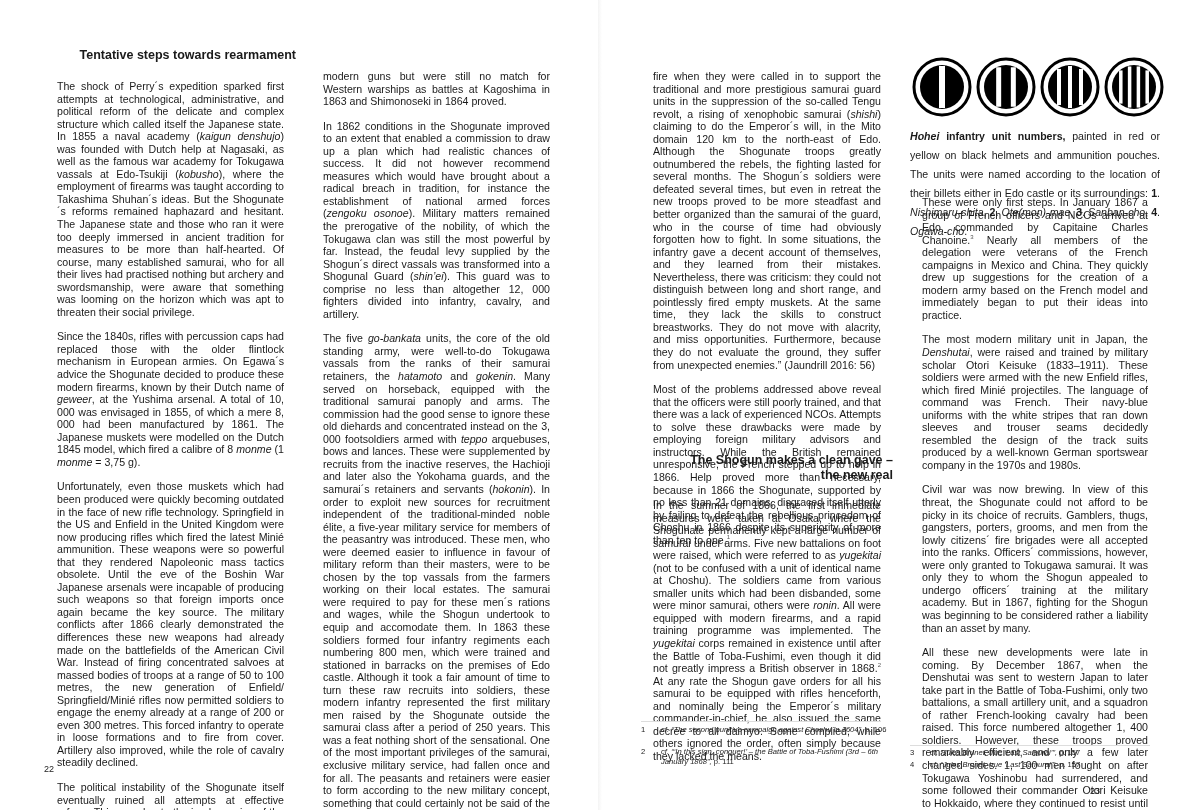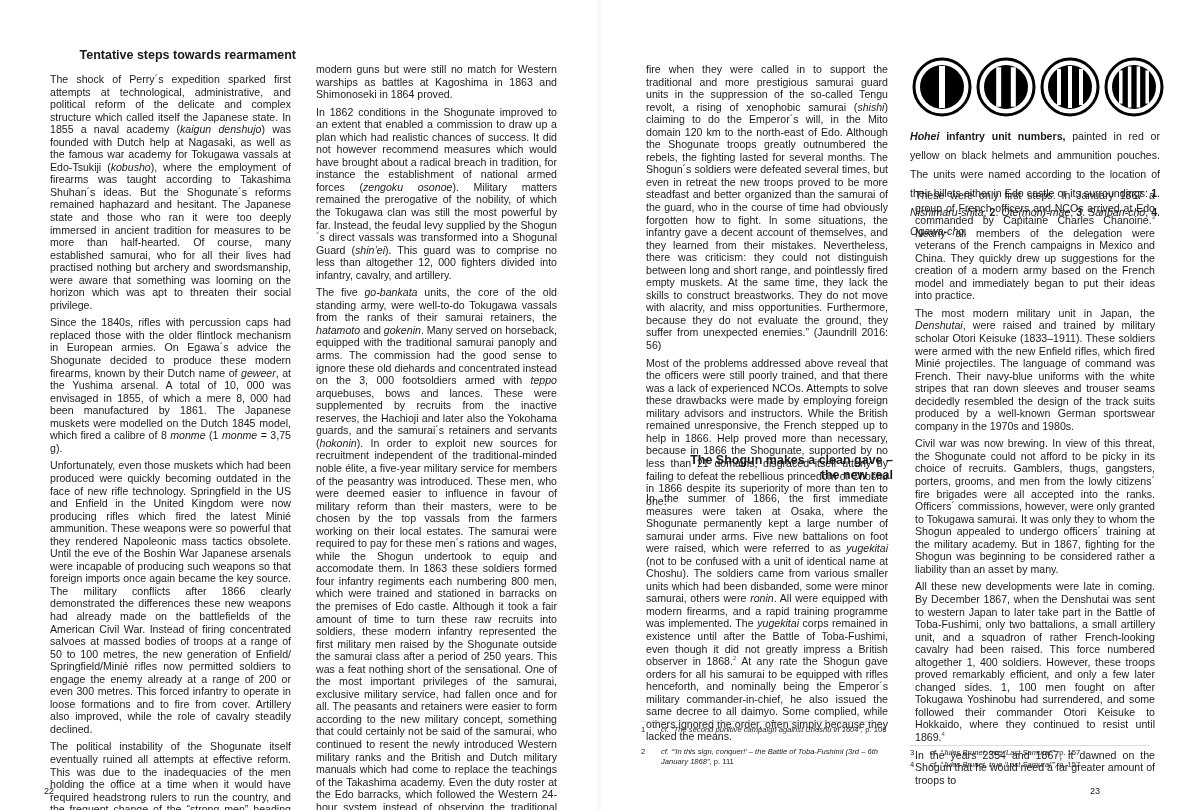--- a/index.html
+++ b/index.html
@@ -1,28 +1,28 @@
 <!DOCTYPE html>
 <html><head>
 <meta charset="utf-8">
 <style>
   html,body{margin:0;padding:0;background:#fff;}
   body{width:1200px;height:810px;position:relative;overflow:hidden;
        font-family:"Liberation Sans","DejaVu Sans",sans-serif;color:#1a1a1a;}
   .col{position:absolute;font-size:10.6px;line-height:12.55px;text-align:justify;hyphens:none;}
-  .col p{margin:5px;}
+  .col p{margin:12px;}
   #c1{left:45px;top:68px;width:251px;}
   #c2{left:311px;top:58px;width:251px;}
   #c3{left:641px;top:58px;width:252px;}
   #c4{left:910px;top:184px;width:250px;}
   .heading{position:absolute;font-weight:bold;font-size:12.5px;text-align:right;line-height:15px;}
   #h1{left:45px;top:48px;width:251px;}
   #h2{left:641px;top:453px;width:252px;}
   .pg{position:absolute;font-size:9px;color:#222;}
-  #pg22{left:44px;top:786px;}
+  #pg22{left:44px;top:764px;}
   #pg23{left:1090px;top:786px;}
   .fnrule{position:absolute;height:1px;background:#ddd;}
   #fr1{left:641px;top:721px;width:240px;}
   #fr2{left:910px;top:745px;width:240px;}
   .fn{position:absolute;font-size:7.6px;line-height:10px;color:#222;}
   .fn .num{position:absolute;left:0;}
   .fn .txt{position:absolute;left:20px;width:230px;}
   #fn1{left:641px;top:725px;width:250px;height:20px;}
   #fn2{left:641px;top:747px;width:250px;height:20px;}
   #fn3{left:910px;top:748px;width:250px;height:10px;}

